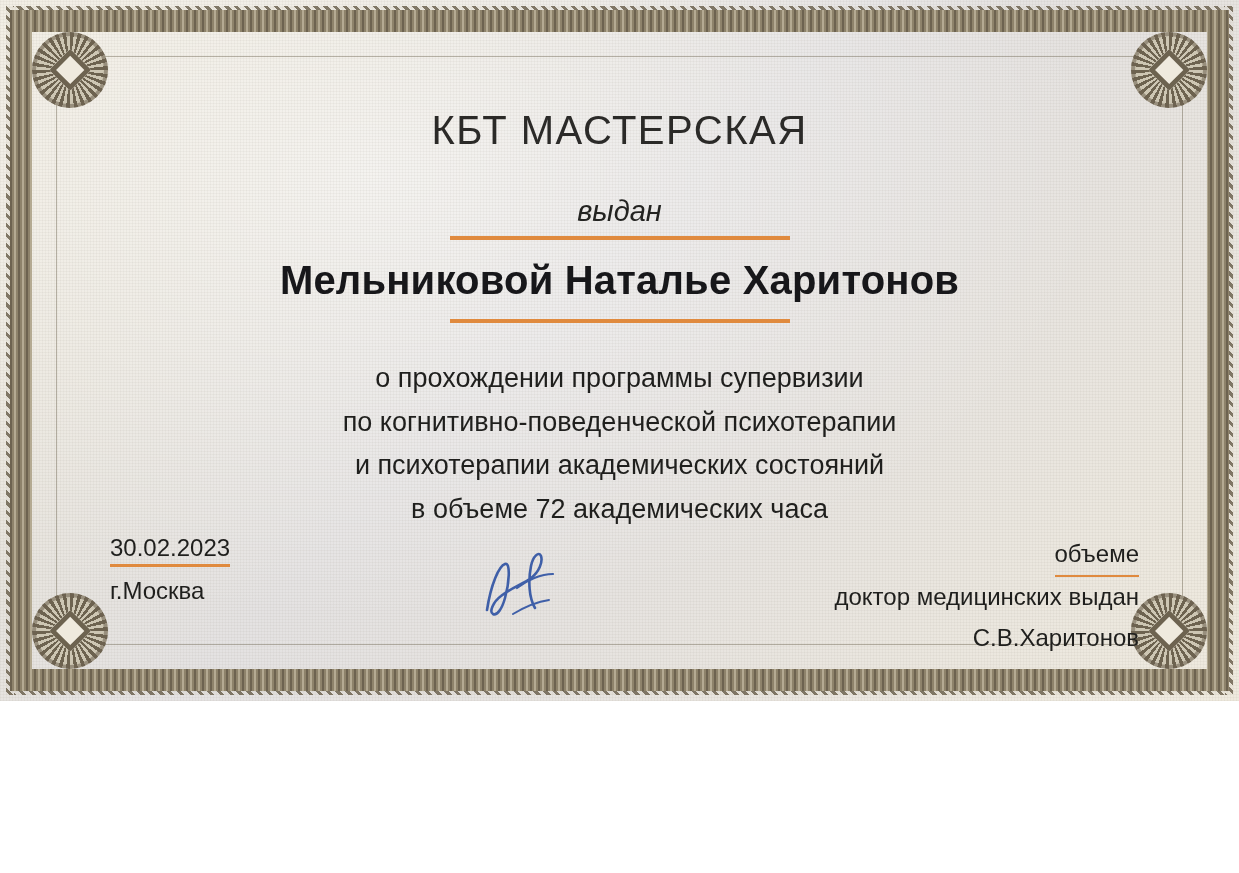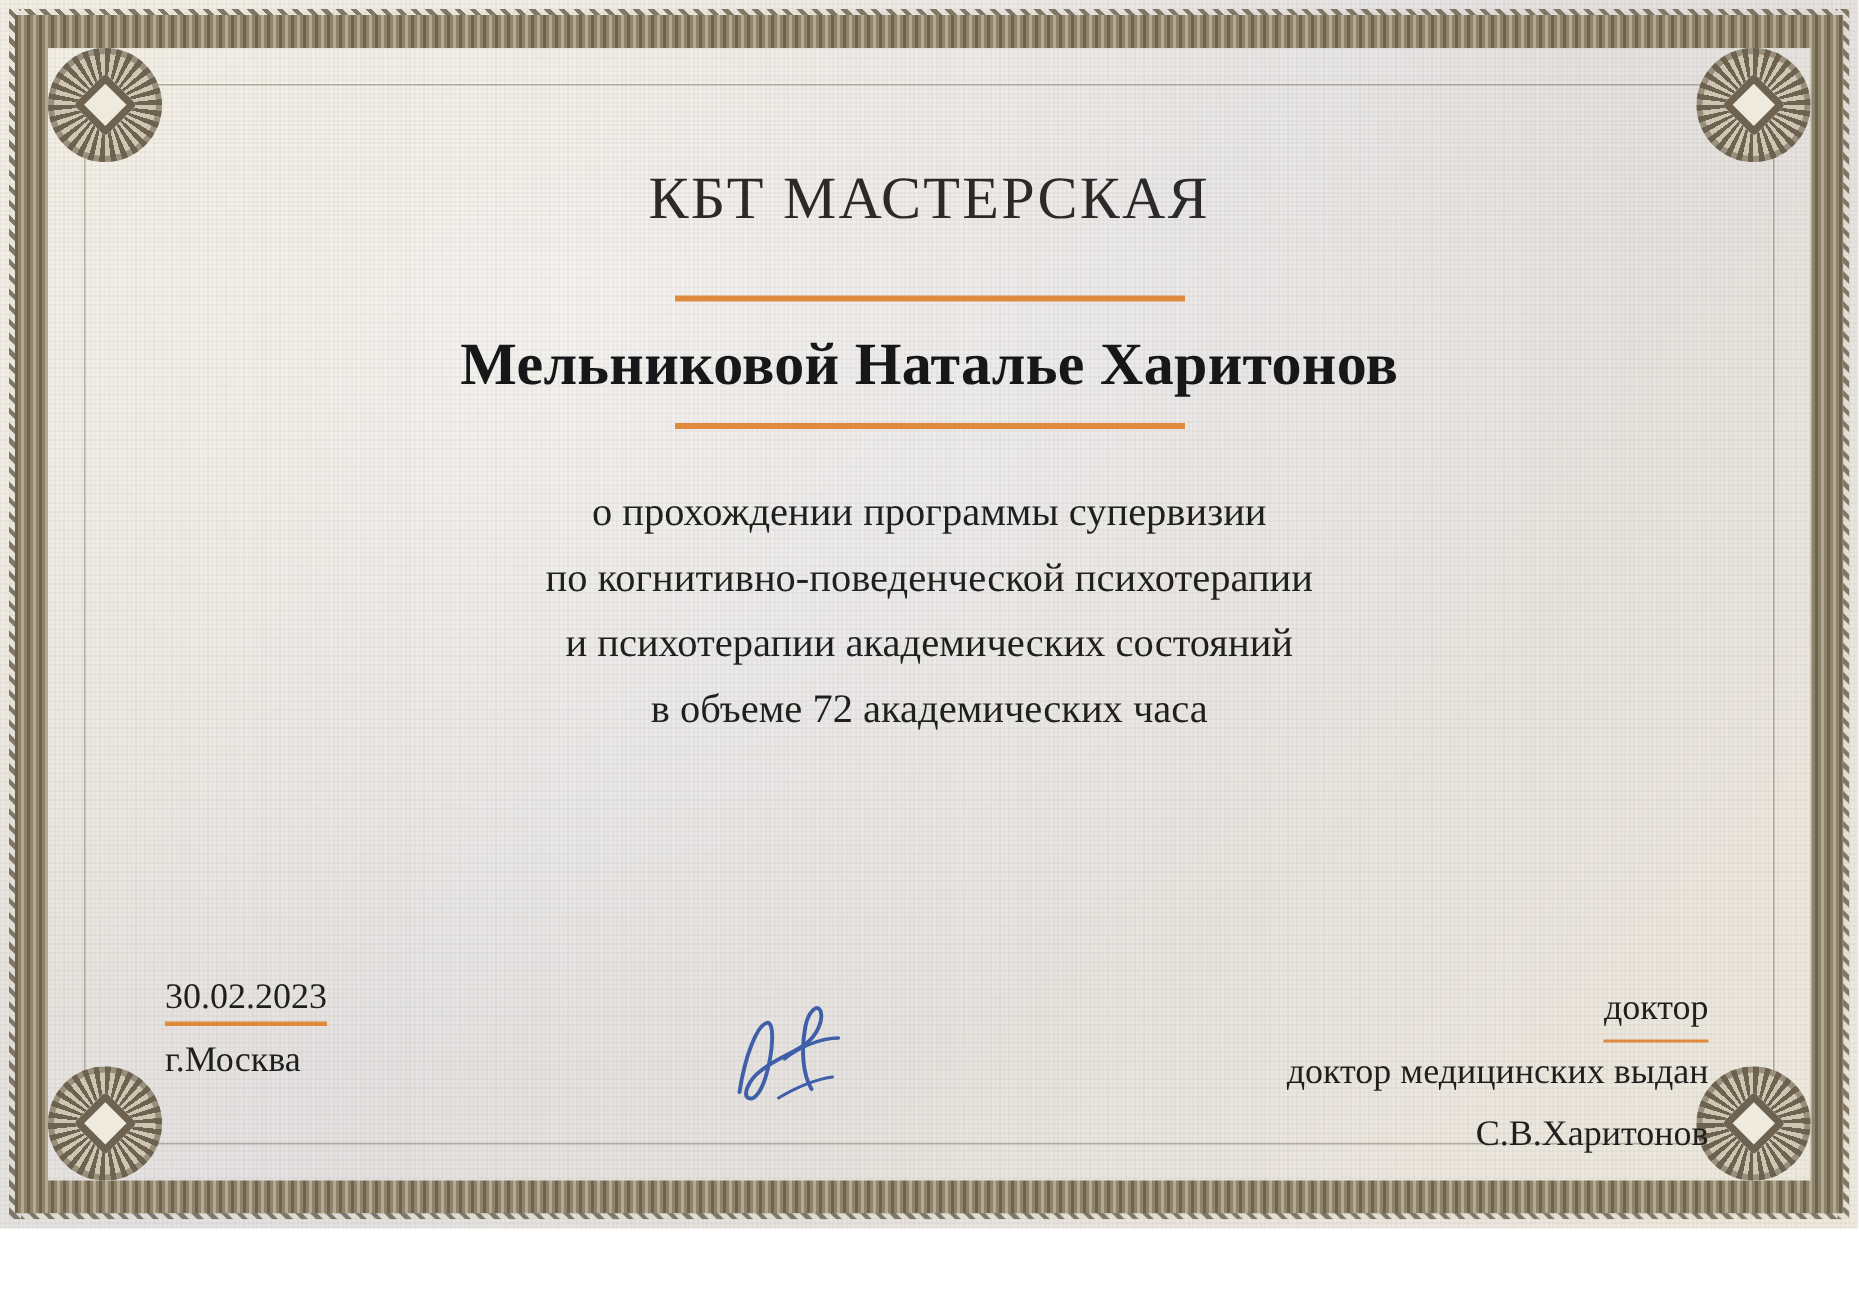--- a/index.html
+++ b/index.html
@@ -10,27 +10,26 @@
   body {
     width: 1239px;
     height: 873px;
     overflow: hidden;
     font-family: "Liberation Sans", sans-serif;
   }
 
   .certificate {
     position: relative;
     width: 1239px;
-    height: 819px;
+    height: 701px;
     box-sizing: border-box;
     background:
       radial-gradient(ellipse at 30% 25%, rgba(255,255,255,0.55) 0%, rgba(255,255,255,0) 60%),
       linear-gradient(135deg, #efeade 0%, #e9e5dc 22%, #e4e2e2 45%, #e6e3e0 62%, #efeade 100%);
     overflow: hidden;
-    font-family: Liberation Serif, serif;
   }
 
   
   .texture {
     position: absolute;
     inset: 0;
     background-image:
       repeating-linear-gradient(0deg, rgba(120,112,96,0.055) 0px, rgba(120,112,96,0.055) 1px, rgba(255,255,255,0) 1px, rgba(255,255,255,0) 3px),
       repeating-linear-gradient(90deg, rgba(120,112,96,0.05) 0px, rgba(120,112,96,0.05) 1px, rgba(255,255,255,0) 1px, rgba(255,255,255,0) 3px);
     pointer-events: none;
@@ -245,20 +244,21 @@
     </div>
   <div class="corner br">
       <div class="rose"></div>
     </div>
 
   <div class="content">
 
     <h2 class="org">КБТ МАСТЕРСКАЯ</h2>
 
 
+    <p class="issued">выдан</p>
 
     <hr class="rule">
 
     <p class="recipient">Мельниковой Наталье Харитонов</p>
 
     <hr class="rule below">
 
     <div class="body-lines">
       <p>о прохождении программы супервизии</p>
       <p>по когнитивно-поведенческой психотерапии</p>
@@ -276,18 +276,18 @@
 
     <div class="signature">
       <svg width="150" height="90" viewBox="0 0 150 90" fill="none" aria-hidden="true">
         <path d="M30 70 C34 44 42 26 48 24 C54 22 52 44 48 58 C45 69 40 76 36 74 C32 72 36 62 44 56 C54 48 66 44 74 38 C82 32 86 22 84 16 C82 11 76 16 74 26 C71 41 72 58 78 68" stroke="#3f5fa8" stroke-width="2.6" stroke-linecap="round"></path>
         <path d="M60 48 C70 40 84 34 96 34" stroke="#3f5fa8" stroke-width="2.2" stroke-linecap="round"></path>
         <path d="M56 74 C66 68 78 62 92 60" stroke="#3f5fa8" stroke-width="2" stroke-linecap="round"></path>
       </svg>
     </div>
 
     <div class="footer-right">
-      <div><span class="lead">доктор</span></div>
+      <div><span class="lead">объеме</span></div>
       <div>доктор медицинских выдан</div>
       <div>С.В.Харитонов</div>
     </div>
   </div>
 </div>
 
 </body></html>

